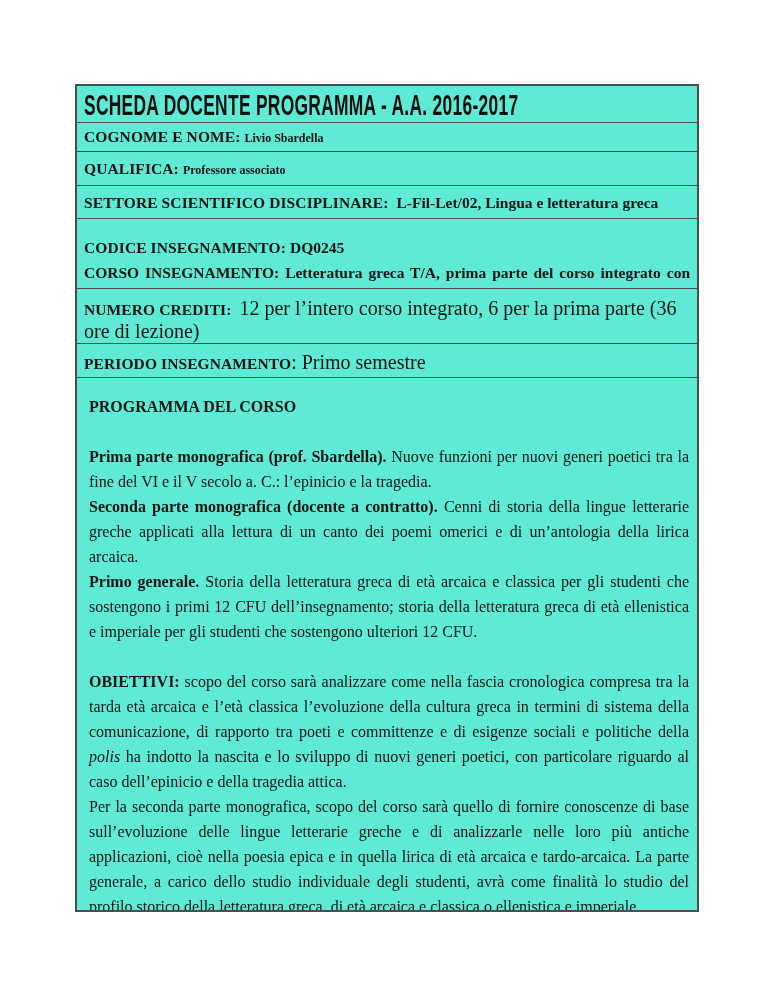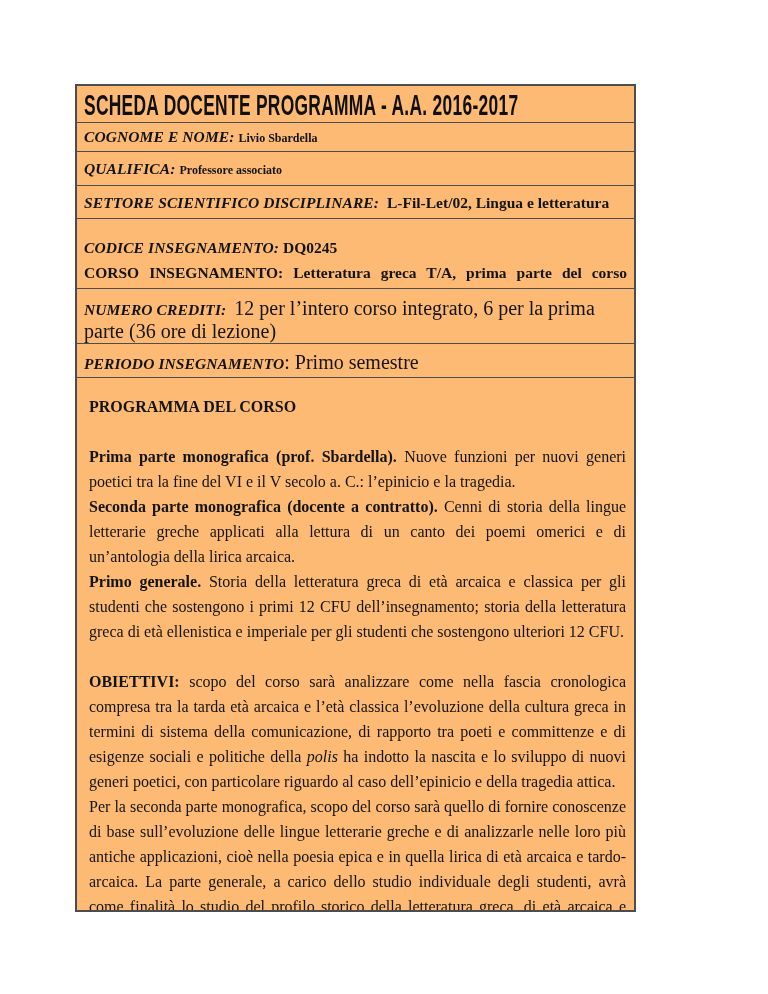--- a/index.html
+++ b/index.html
@@ -17,24 +17,24 @@
   .sheet {
     position: relative;
     width: 768px;
     height: 994px;
     background: #ffffff;
   }
   .doc-table {
     position: absolute;
     left: 75px;
     top: 84px;
-    width: 561px;
+    width: 624px;
     box-sizing: border-box;
     border: 2px solid #4d4d4d;
-    background: #fdba74;
+    background: #5eead4;
   }
   .row {
     box-sizing: border-box;
     padding: 0 7px;
     overflow: hidden;
   }
   .row + .row {
     border-top: 1.5px solid #4d4d4d;
   }
   
@@ -57,21 +57,20 @@
   .row-settore  { height: 33px; padding-top: 8px; }
   .row-codice   { height: 70px; padding-top: 16px; line-height: 25px; }
   .row-crediti  { height: 55px; padding-top: 8px; }
   .row-periodo  { height: 34px; padding-top: 7px; }
   .row-programma{ height: 533px; padding: 16px 8px 0 12px; }
 
   .lbl {
     font-weight: 700;
     font-size: 15.5px;
     letter-spacing: 0.1px;
-    font-style: italic;
   }
   .val-bold {
     font-weight: 700;
     font-size: 12px;
   }
   .val-bold-sm {
     font-weight: 700;
     font-size: 15.5px;
   }
   .val-reg {

